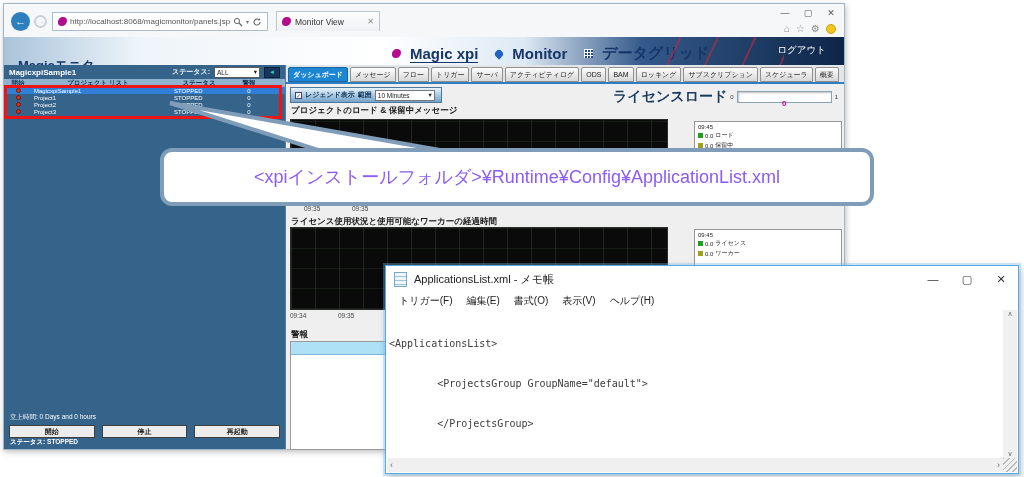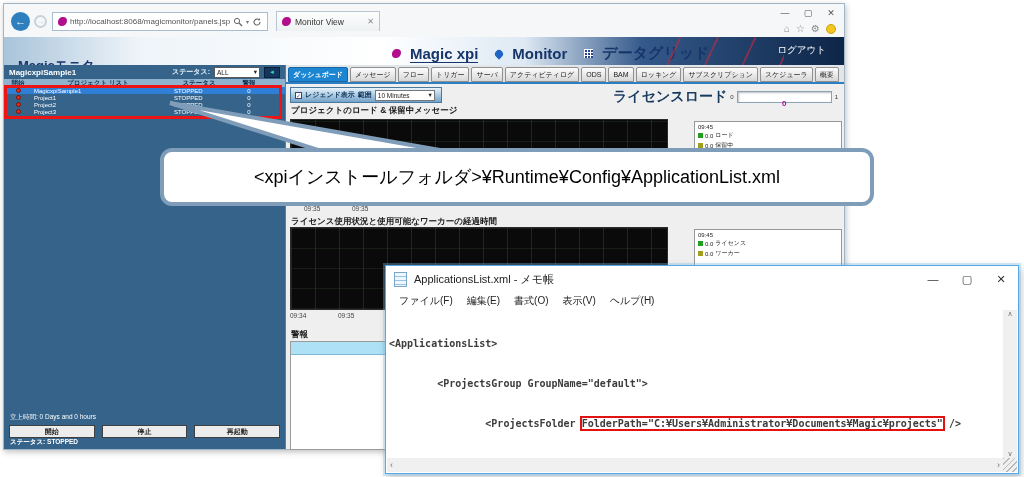--- a/index.html
+++ b/index.html
@@ -118,42 +118,42 @@
   .axis span { width:48px; }
   .alerts-box { position:absolute; left:4px; top:257px; width:552px; height:109px;
                 background:#fff; border:1px solid #9a9a9a; }
   .alerts-head { height:13px; background:#aee0f6; border-bottom:1px solid #7fb6d8; }
 
   
   .callout-tail { position:absolute; left:150px; top:95px; z-index:49; }
   .callout { position:absolute; left:160px; top:148px; width:714px; height:58px; z-index:50;
              background:#fff; border:4px solid #7f9db8; border-radius:12px;
              display:flex; flex-direction:column; justify-content:center; text-align:center; }
-  .callout .l1 { font-size:18px; color:#000000; line-height:25px; }
+  .callout .l1 { font-size:18px; color:#8b5cf6; line-height:25px; }
   .callout .l2 { font-size:16.5px; color:#3d3d3d; line-height:22px; }
 
   
   .notepad { position:absolute; left:385px; top:265px; width:634px; height:209px; background:#fff;
              border:1px solid #57a8e3; box-shadow:0 0 0 2px rgba(130,195,240,.35), 2px 3px 8px rgba(0,0,0,.25);
              z-index:60; }
   .np-titlebar { position:absolute; left:0; top:0; right:0; height:26px; background:#fff;
                  display:flex; align-items:center; }
   .np-ico { width:13px; height:15px; margin-left:8px; background:#eef7ff; border:1px solid #7aa7c7;
             background-image:linear-gradient(transparent 3px,#9cc3de 3px,#9cc3de 4px,transparent 4px,
               transparent 7px,#9cc3de 7px,#9cc3de 8px,transparent 8px,transparent 11px,#9cc3de 11px,#9cc3de 12px,transparent 12px); }
   .np-title { margin-left:7px; font-size:11px; color:#222; flex:1; }
   .np-ctl { display:flex; }
   .np-ctl span { width:34px; text-align:center; font-size:11px; color:#333; line-height:26px; }
   .np-menu { position:absolute; left:0; top:26px; right:0; height:17px; background:#fff;
              display:flex; align-items:center; padding-left:6px; }
   .np-menu span { font-size:10px; color:#222; padding:0 7px; }
   .np-body { position:absolute; left:1px; top:44px; right:15px; bottom:15px; background:#fff;
              overflow:hidden; padding-left:2px;
              font-family:"DejaVu Sans Mono","Liberation Mono",monospace;
-             font-size:10px; line-height:13.4px; color:#3c3c3c; white-space:pre;font-weight:bold; }
+             font-size:10px; line-height:13.4px; color:#3c3c3c; white-space:pre; }
   .np-hl { box-shadow:0 0 0 2px #e31212; }
   .np-vscroll { position:absolute; top:44px; right:1px; bottom:15px; width:14px; background:#f0f0f0;
                 display:flex; flex-direction:column; justify-content:space-between; align-items:center;
                 font-size:7px; color:#707070; }
   .np-hscroll { position:absolute; left:1px; right:15px; bottom:1px; height:14px; background:#f0f0f0;
                 display:flex; justify-content:space-between; align-items:center; padding:0 3px;
                 font-size:9px; color:#707070; }
   .np-grip { position:absolute; right:1px; bottom:1px; width:14px; height:14px; background:#f0f0f0;
              background-image:repeating-linear-gradient(135deg,#b9b9b9 0 1px,transparent 1px 4px); }
 </style>
@@ -376,30 +376,29 @@
     <div class="np-titlebar">
       <div class="np-ico"></div>
       <div class="np-title">ApplicationsList.xml - メモ帳</div>
       <div class="np-ctl">
         <span class="gly-min"></span>
         <span class="gly-max"></span>
         <span class="gly-close"></span>
       </div>
     </div>
     <div class="np-menu">
-      <span>ファイル(F)</span>
+      <span>トリガー(F)</span>
       <span>編集(E)</span>
       <span>書式(O)</span>
       <span>表示(V)</span>
       <span>ヘルプ(H)</span>
     </div>
     <div class="np-body">
       <div>&lt;ApplicationsList&gt;</div>
       <div>        &lt;ProjectsGroup GroupName="default"&gt;</div>
-      <div><span>                &lt;ProjectsFolder </span><span class="np-hl">FolderPath="C:¥Users¥Administrator¥Documents¥Magic¥projects"</span><span> /&gt;</span></div>
       <div>        &lt;/ProjectsGroup&gt;</div>
       
       
       
       
       
       
       
     </div>
     <div class="np-vscroll">

